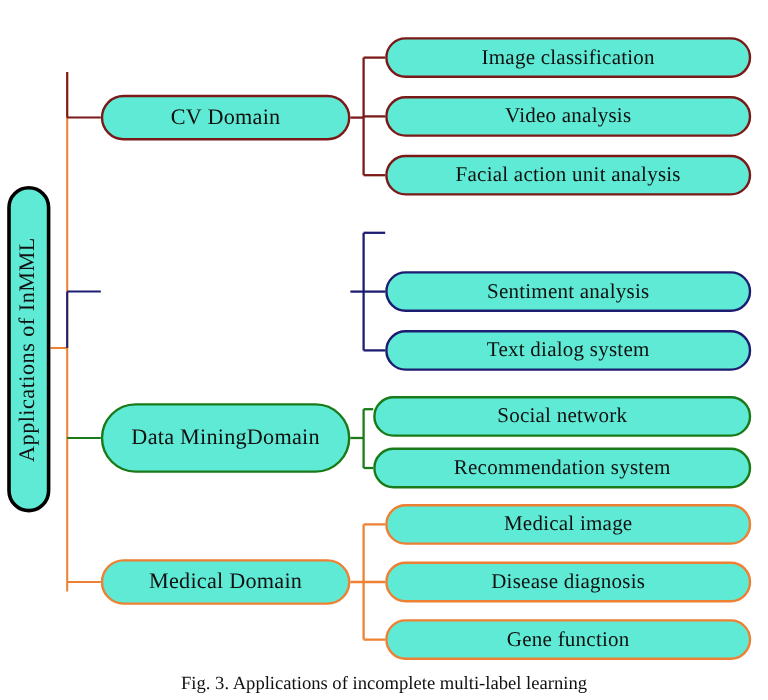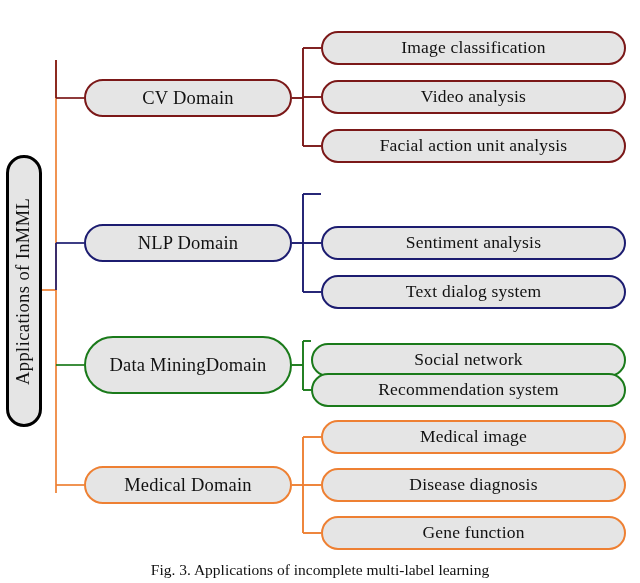--- a/index.html
+++ b/index.html
@@ -22,21 +22,21 @@
   #edges {
     position: absolute;
     left: 0;
     top: 0;
     width: 640px;
     height: 583px;
   }
   .node {
     position: absolute;
     box-sizing: border-box;
-    background: #e5e5e5;
+    background: #5eead4;
     display: flex;
     align-items: center;
     justify-content: center;
     text-align: left;
     color: #111111;
     line-height: 1.12;
     z-index: 3;
   }
   .leaf {
     border-width: 2.6px;
@@ -130,35 +130,32 @@
   <div class="node leaf" style="left:321px; top:31px; width:305px; height:34px; border-color:#7B1818;">
     <span>Image classification</span>
   </div>
   <div class="node leaf" style="left:321px; top:80px; width:305px; height:34px; border-color:#7B1818;">
     <span>Video analysis</span>
   </div>
   <div class="node leaf" style="left:321px; top:129px; width:305px; height:34px; border-color:#7B1818;">
     <span>Facial action unit analysis</span>
   </div>
 
-  <div class="node parent" style="left:84px; top:224px; width:208px; height:38px; border-color:#1C1C70;">
-    <span>NLP Domain</span>
-  </div>
   <div class="node leaf" style="left:321px; top:226px; width:305px; height:34px; border-color:#1C1C70;">
     <span>Sentiment analysis</span>
   </div>
   <div class="node leaf" style="left:321px; top:275px; width:305px; height:34px; border-color:#1C1C70;">
     <span>Text dialog system</span>
   </div>
 
   <div class="node parent" style="left:84px; top:336px; width:208px; height:58px; border-color:#1A7A1A; ">
     <span>Data Mining</span>
     <span>Domain</span>
   </div>
-  <div class="node leaf" style="left:311px; top:343px; width:315px; height:34px; border-color:#1A7A1A;">
+  <div class="node leaf" style="left:311px; top:330px; width:315px; height:34px; border-color:#1A7A1A;">
     <span>Social network</span>
   </div>
   <div class="node leaf" style="left:311px; top:373px; width:315px; height:34px; border-color:#1A7A1A;font-family:Liberation Serif, serif;">
     <span>Recommendation system</span>
   </div>
 
   <div class="node parent" style="left:84px; top:466px; width:208px; height:38px; border-color:#EE8033;">
     <span>Medical Domain</span>
   </div>
   <div class="node leaf" style="left:321px; top:420px; width:305px; height:34px; border-color:#EE8033;">

